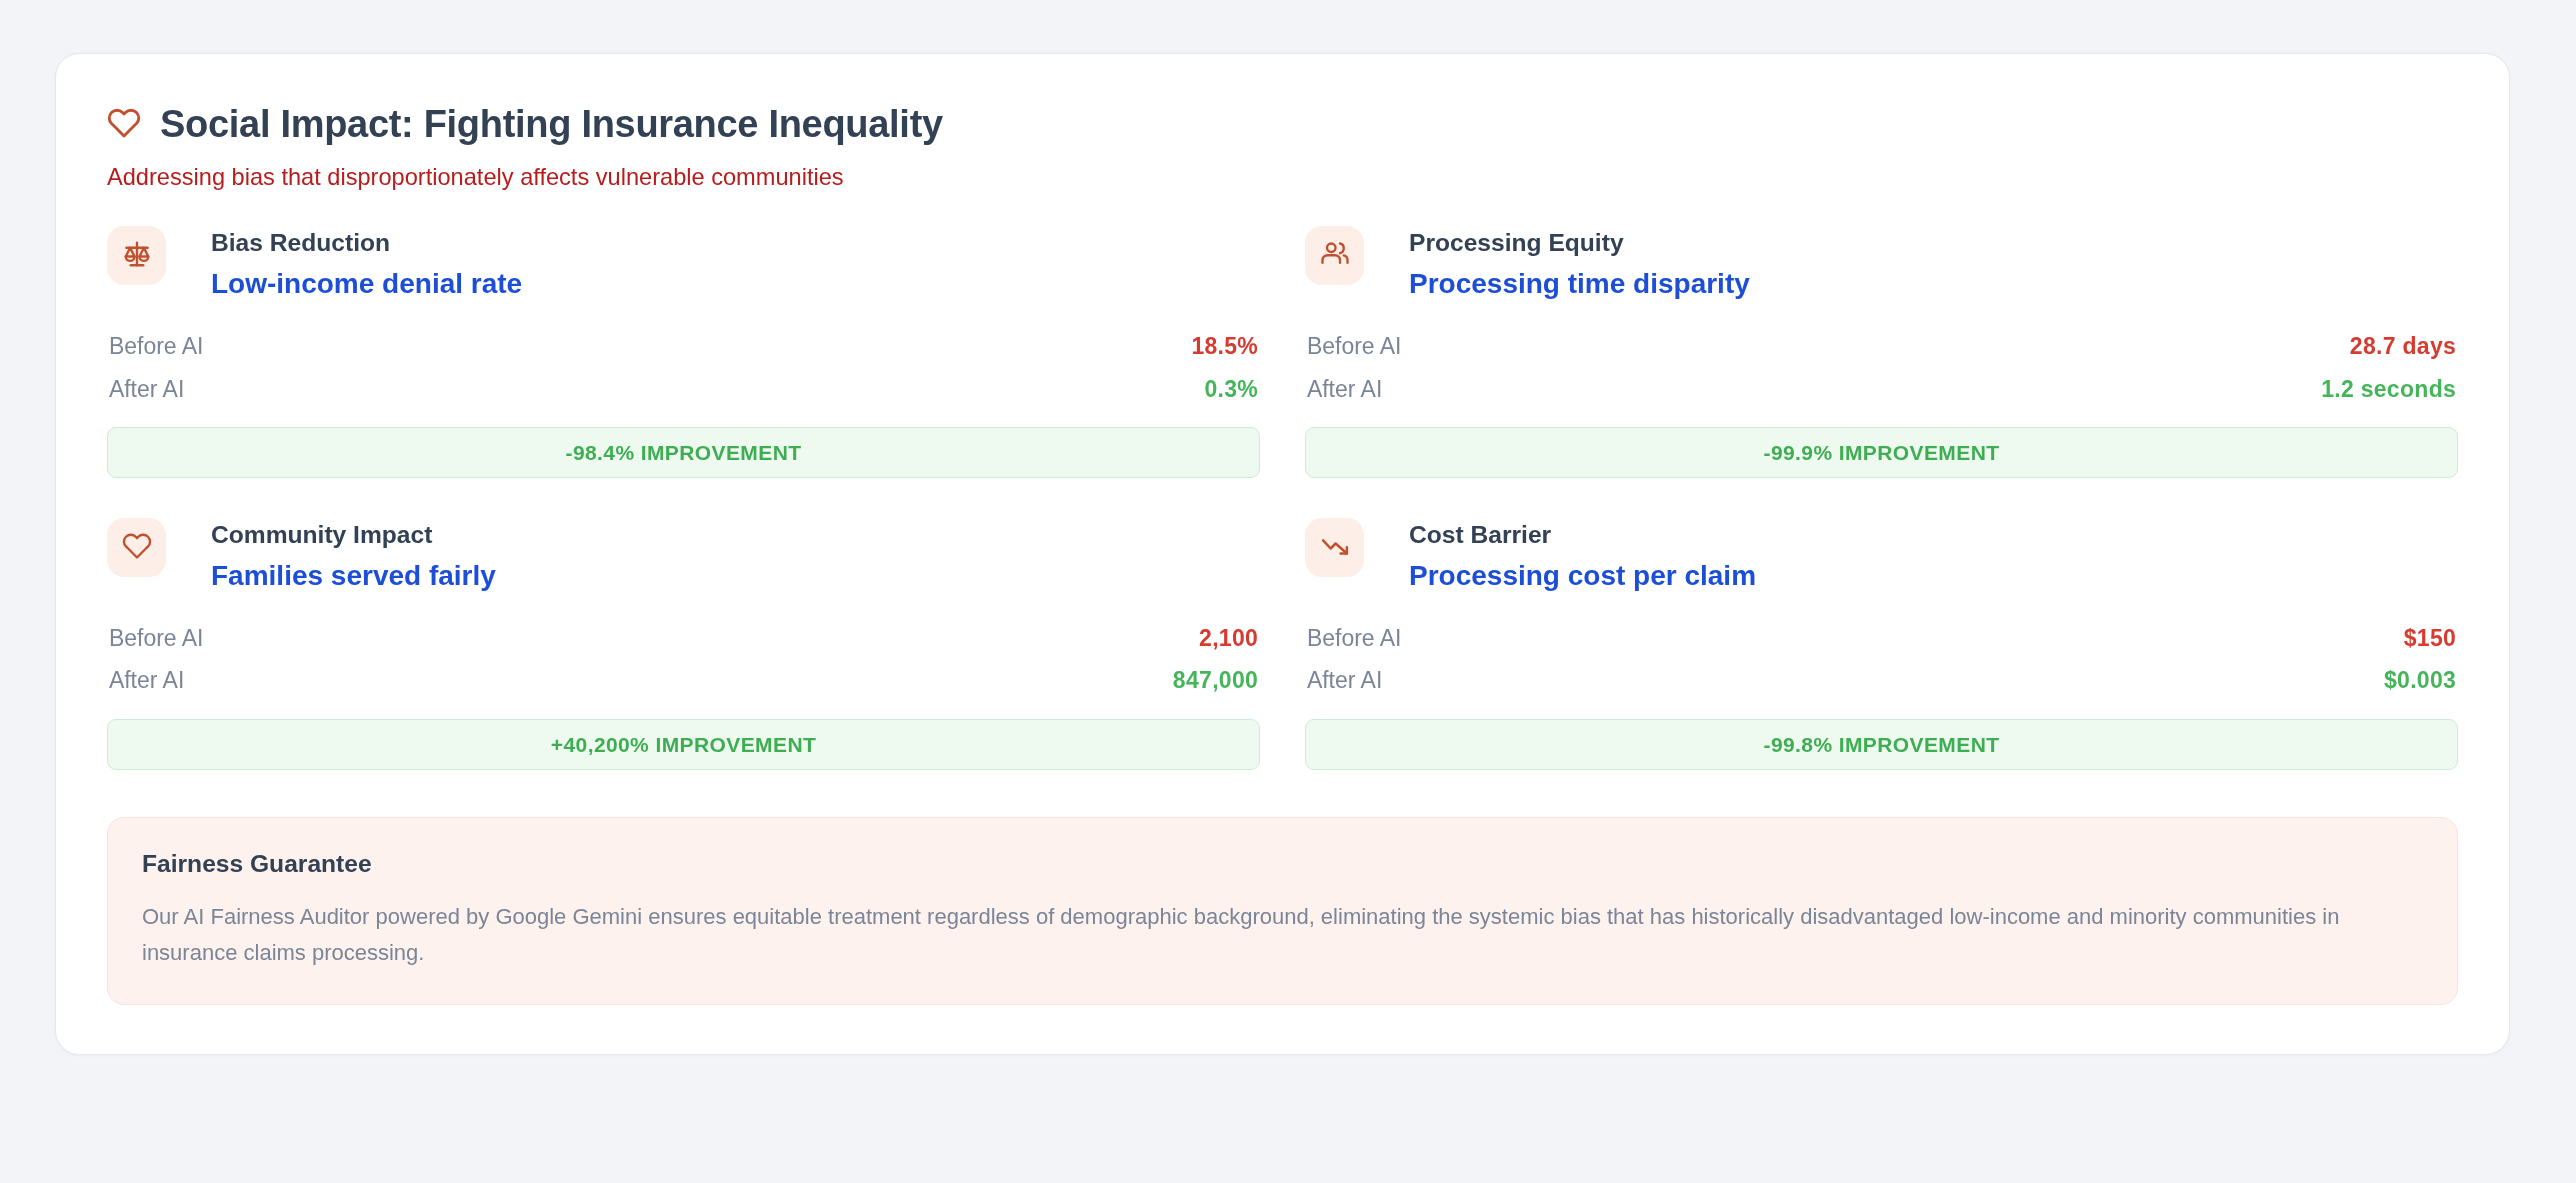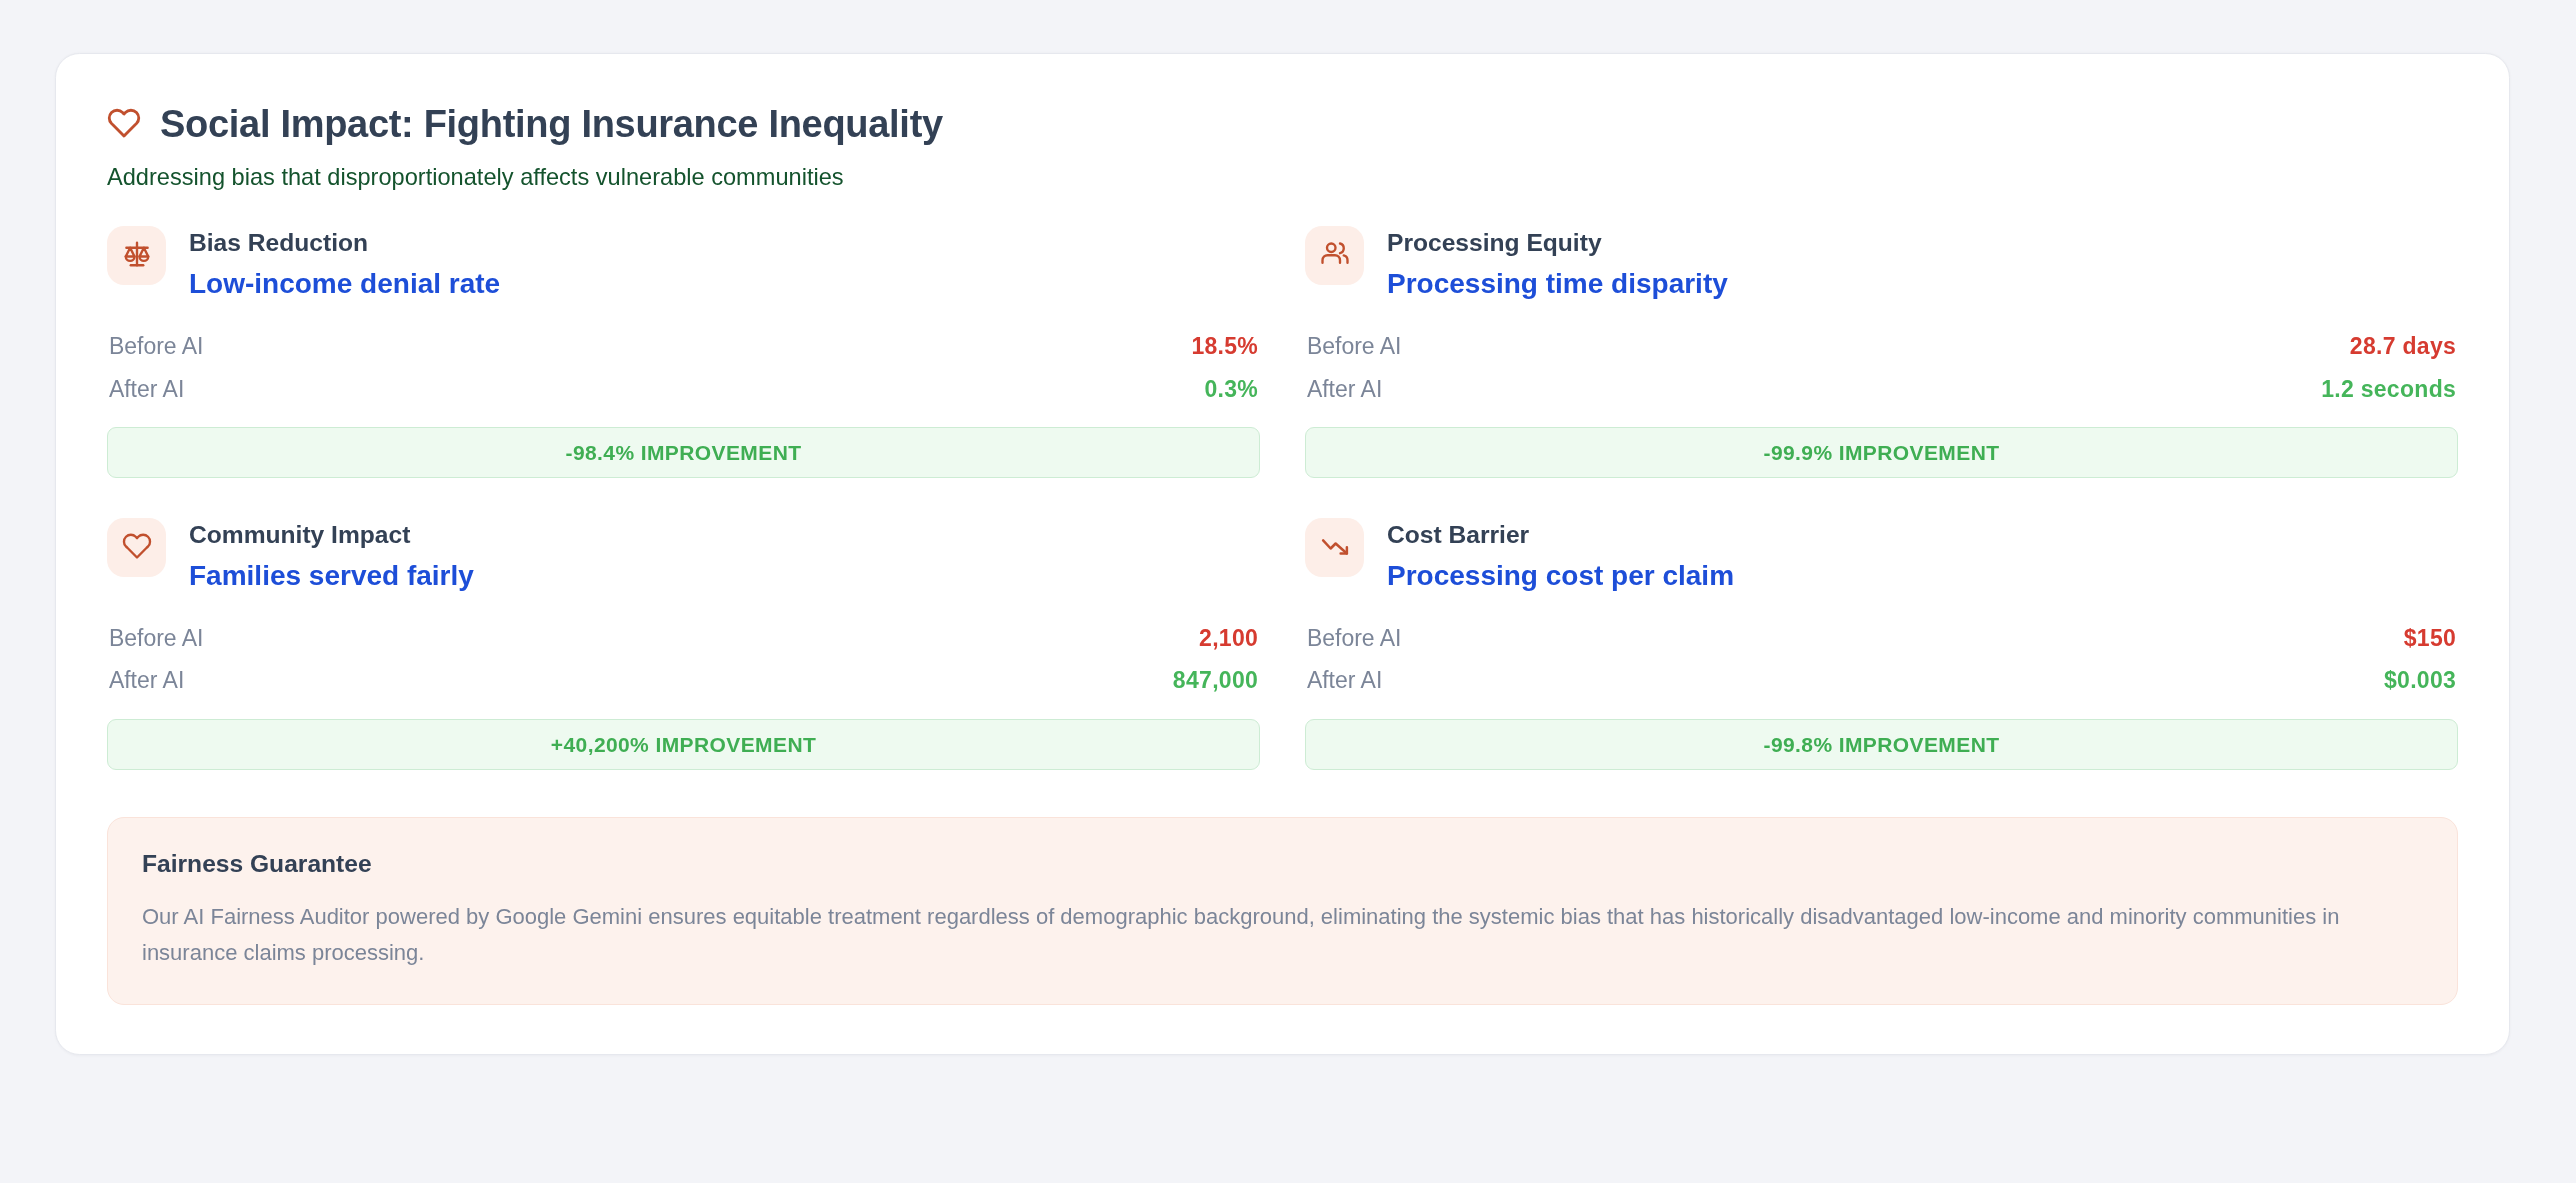--- a/index.html
+++ b/index.html
@@ -43,21 +43,21 @@
   .panel-title {
     font-size: 38px;
     font-weight: 700;
     color: #334155;
     letter-spacing: -0.3px;
     line-height: 1.15;
   }
 
   .panel-subtitle {
     font-size: 23.6px;
-    color: #14532d;
+    color: #b91c1c;
     margin-top: 15px;
     margin-left: 0;
     line-height: 1.3;
   }
 
   
   .metrics-grid {
     display: grid;
     grid-template-columns: 1fr 1fr;
     column-gap: 45px;
@@ -78,21 +78,21 @@
     flex: 0 0 auto;
     width: 59px;
     height: 59px;
     border-radius: 17px;
     background: #fdeee8;
     display: flex;
     align-items: center;
     justify-content: center;
   }
 
-  .metric-head-text { padding-top: 1.9px; }
+  .metric-head-text { padding-top: 1.9px; margin-left: 22px; }
 
   .metric-name {
     font-size: 24.6px;
     font-weight: 700;
     color: #334155;
     line-height: 1.2;
   }
 
   .metric-desc {
     font-size: 28px;

